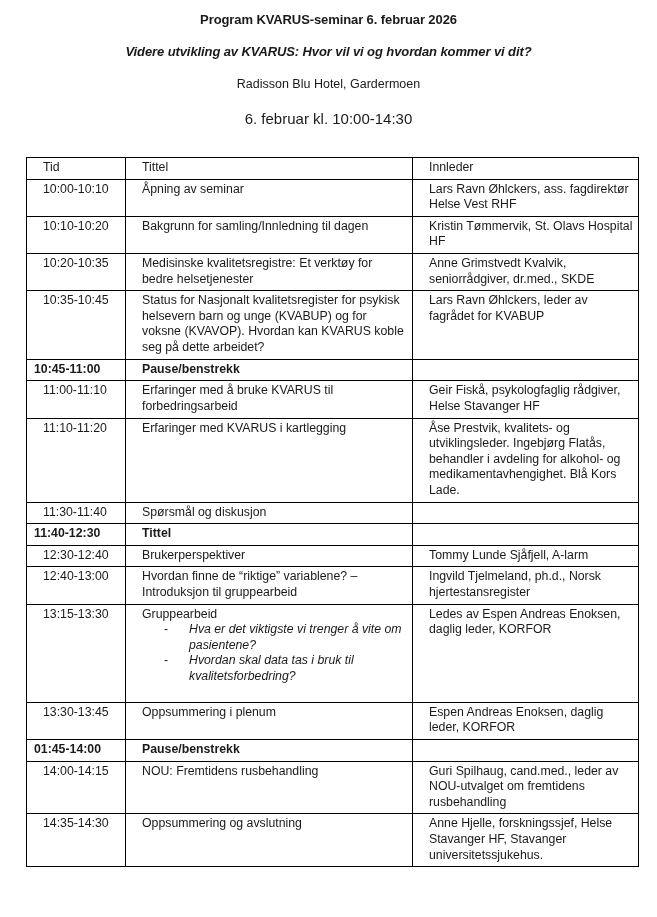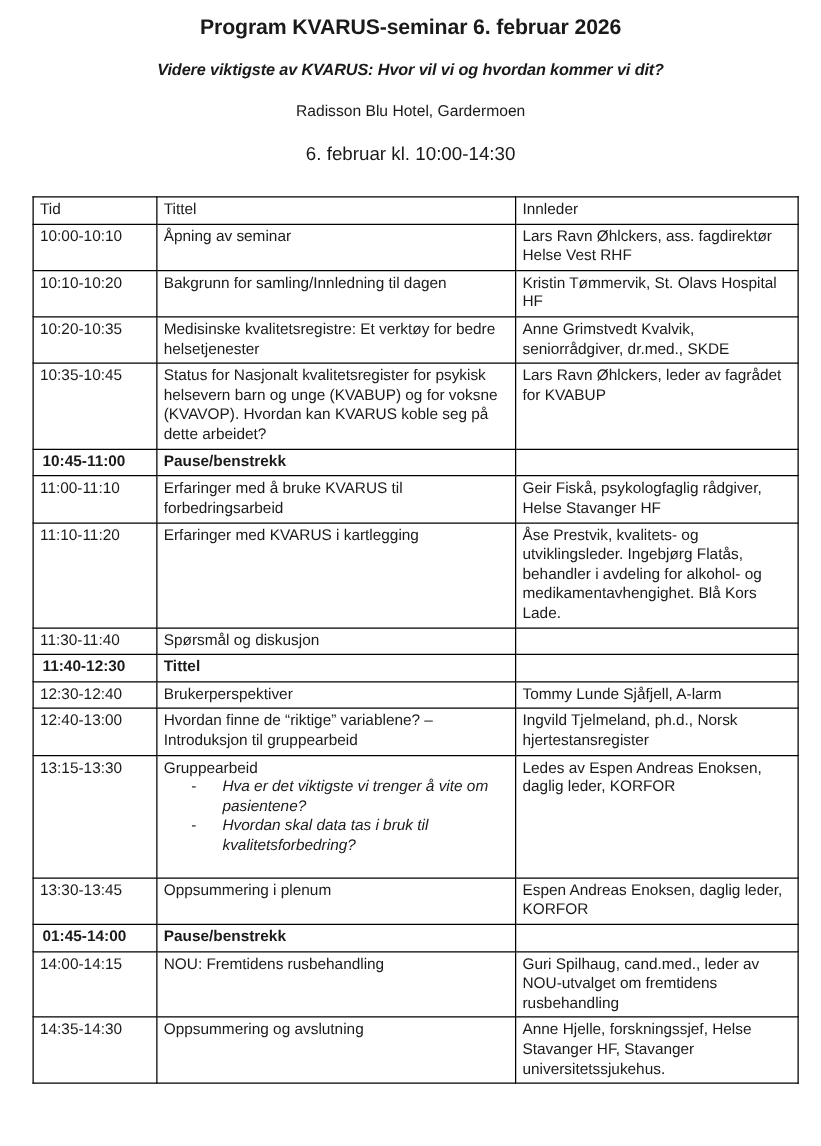--- a/index.html
+++ b/index.html
@@ -18,21 +18,21 @@
     overflow: hidden;
     box-sizing: border-box;
   }
 
   
   .doc-head {
     padding-top: 12px;
     text-align: center;
   }
   .doc-title {
-    font-size: 17px;
+    font-size: 13px;
     font-weight: bold;
     line-height: 1.2;
     margin: 0 0 16px 0;
     letter-spacing: -0.1px;
   }
   .doc-subtitle {
     font-size: 13px;
     font-weight: bold;
     font-style: italic;
     line-height: 1.2;
@@ -61,21 +61,21 @@
   }
   table.program {
     border-collapse: collapse;
     width: 612px;
     table-layout: fixed;
     font-size: 12.3px;
   }
   table.program td, table.program th {
     border: 1px solid #000000;
     vertical-align: top;
-    padding: 2px 5px 3px 5px;
+    padding: 2px 5px 3px 16px;
     line-height: 1.27;
     font-weight: normal;
     text-align: left;
   }
   col.c-tid   { width: 99px; }
   col.c-tittel{ width: 287px; }
   col.c-innl  { width: 226px; }
 
   thead th {
     font-weight: bold;
@@ -121,21 +121,21 @@
   }
   .spacer-line { display: block; height: 14px; }
 </style>
 </head>
 <body>
 
 <div class="page">
 
   <div class="doc-head">
     <div class="doc-title">Program KVARUS-seminar 6. februar 2026</div>
-    <div class="doc-subtitle">Videre viktigste av KVARUS: Hvor vil vi og hvordan kommer vi dit?</div>
+    <div class="doc-subtitle">Videre utvikling av KVARUS: Hvor vil vi og hvordan kommer vi dit?</div>
     <div class="doc-venue">Radisson Blu Hotel, Gardermoen</div>
     <div class="doc-datetime">6. februar kl. 10:00-14:30</div>
   </div>
 
   <div class="table-wrap">
     <table class="program">
       <colgroup>
         <col class="c-tid">
         <col class="c-tittel">
         <col class="c-innl">

